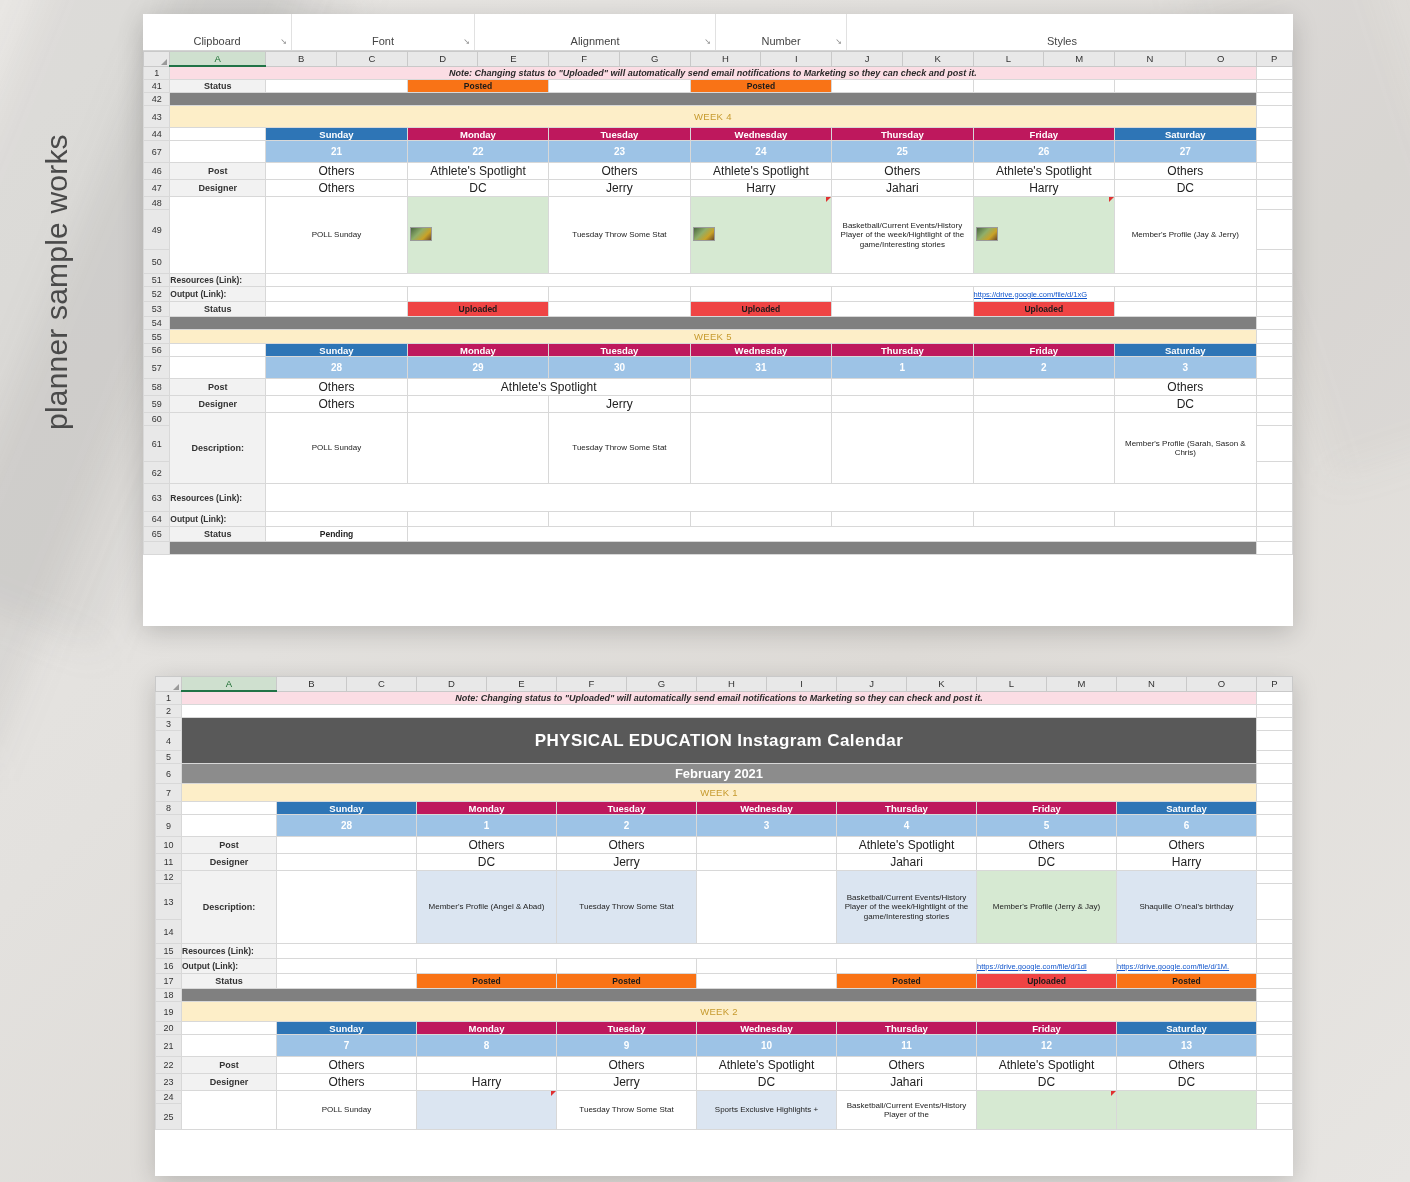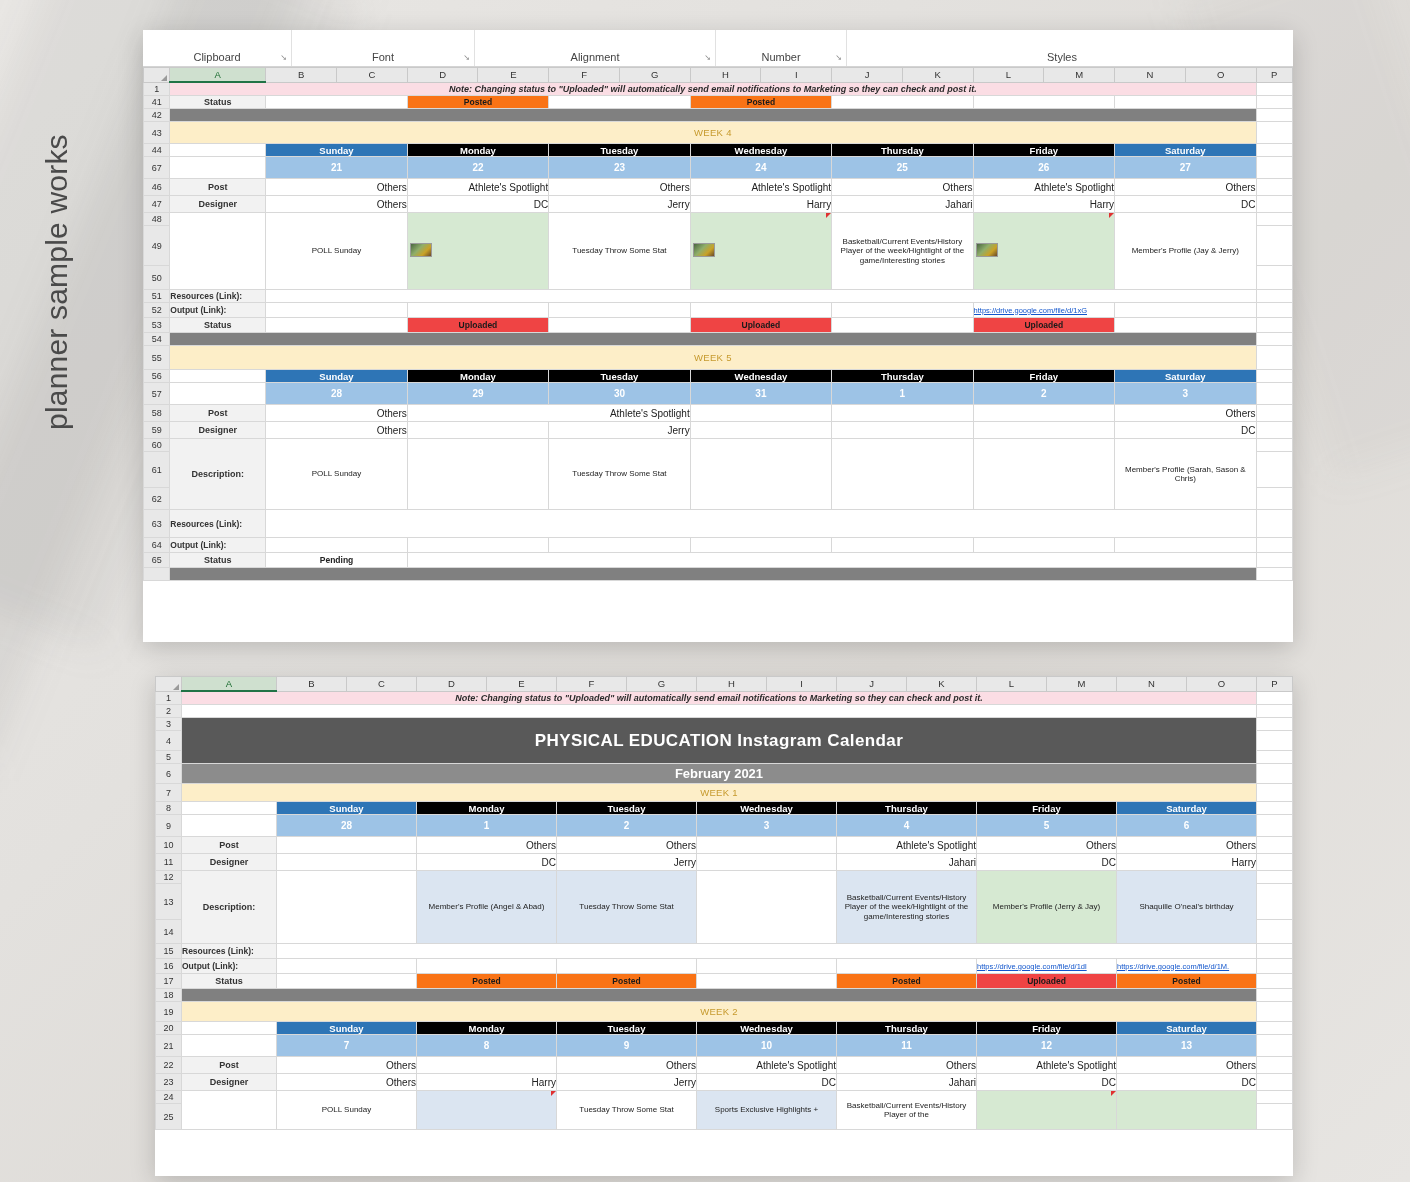--- a/index.html
+++ b/index.html
@@ -15,21 +15,21 @@
   .s3{right:-40px;top:-40px;width:200px;height:500px;transform:rotate(-18deg);background:rgba(140,140,140,.07);}
 
   .side-text{
     position:absolute;font-size:30px;color:#4a4a4a;letter-spacing:.2px;
     white-space:nowrap;font-family:"Liberation Sans", sans-serif;
   }
   .side-left{left:40px;top:430px;transform:rotate(-90deg);transform-origin:left top;}
   .side-right{right:4px;top:430px;transform:rotate(-90deg);transform-origin:right top;}
 
   .sheet{position:absolute;background:#ffffff;box-shadow:0 6px 24px rgba(0,0,0,.18);}
-  .sheet-top{left:143px;top:30px;width:1150px;height:612px;}
+  .sheet-top{left:143px;top:14px;width:1150px;height:612px;}
   .sheet-bottom{left:155px;top:676px;width:1138px;height:500px;}
 
   
   .ribbon{height:36px;border-bottom:1px solid #d4d4d4;background:#fff;position:relative;}
   .ribbon-groups{display:flex;height:100%;align-items:flex-end;}
   .rgrp{display:flex;align-items:center;justify-content:center;position:relative;height:100%;
         font-size:11px;color:#444;}
   .rgrp span.lbl{position:absolute;bottom:3px;left:50%;transform:translateX(-50%);white-space:nowrap;}
   .rgrp .dlg{position:absolute;bottom:4px;right:4px;font-size:8px;color:#888;}
   .rgrp.divider{border-right:1px solid #e1e1e1;}
@@ -56,26 +56,26 @@
     border:1px solid #c9c9c9;}
   .corner{background:#e8e8e8;border:1px solid #c9c9c9;position:relative;}
   .corner:after{content:"";position:absolute;right:2px;bottom:1px;border-style:solid;
     border-width:0 0 6px 6px;border-color:transparent transparent #9a9a9a transparent;}
   .note{background:#fbdde4;color:#2b2b2b;font-style:italic;font-weight:bold;font-size:9px;text-align:center;}
   .title-band{background:#595959;color:#fff;text-align:center;font-weight:bold;font-size:17px;
     letter-spacing:.4px;border:2px solid #217346;}
   .month-band{background:#8c8c8c;color:#fff;text-align:center;font-weight:bold;font-size:13px;}
   .week-band{background:#fdeec8;color:#c69a2e;text-align:center;font-weight:normal;font-size:9.5px;letter-spacing:.3px;}
   .grey-band{background:#808080;}
-  .day-hdr{background:#000000;color:#fff;font-weight:bold;font-size:9.5px;text-align:center;}
+  .day-hdr{background:#be185d;color:#fff;font-weight:bold;font-size:9.5px;text-align:center;}
   .day-hdr.weekend{background:#2e75b6;}
   .date-row{background:#9dc3e6;color:#fff;font-weight:bold;font-size:10px;text-align:center;}
   .lbl-cell{background:#f2f2f2;font-weight:bold;font-size:9px;text-align:center;color:#333;}
   .lbl-left{background:#f2f2f2;font-weight:bold;font-size:8.5px;text-align:left;padding-left:3px;color:#333;}
-  .val{font-size:10px;text-align:right;}
+  .val{font-size:12px;text-align:center;}
   .desc{font-size:8px;text-align:center;line-height:1.15;padding:2px;vertical-align:middle;}
   .blue{background:#dbe5f1;}
   .green{background:#d6e9d2;}
   .status-posted{background:#f97316;color:#1a1a1a;font-weight:bold;font-size:8.5px;text-align:center;}
   .status-uploaded{background:#ef4444;color:#1a1a1a;font-weight:bold;font-size:8.5px;text-align:center;}
   .status-pending{font-weight:bold;font-size:8.5px;text-align:center;}
   .link{color:#1155cc;text-decoration:underline;font-size:7.5px;text-align:left;padding-left:2px;
         white-space:nowrap;overflow:hidden;}
   .redmark{position:relative;}
   .redmark:after{content:"";position:absolute;top:0;right:0;border-style:solid;border-width:5px 5px 0 0;
@@ -306,21 +306,21 @@
       <td colspan="2"></td>
       <td></td>
     </tr>
 
     <tr>
       <td class="rowhdr">54</td>
       <td class="grey-band" colspan="15"></td>
       <td></td>
     </tr>
 
-    <tr style="height:24px">
+    <tr style="height:14px">
       <td class="rowhdr">55</td>
       <td class="week-band" colspan="15">WEEK 5</td>
       <td></td>
     </tr>
 
     <tr style="height:13px">
       <td class="rowhdr">56</td>
       <td></td>
       <td colspan="2" class="day-hdr weekend">Sunday</td>
       <td colspan="2" class="day-hdr">Monday</td>

